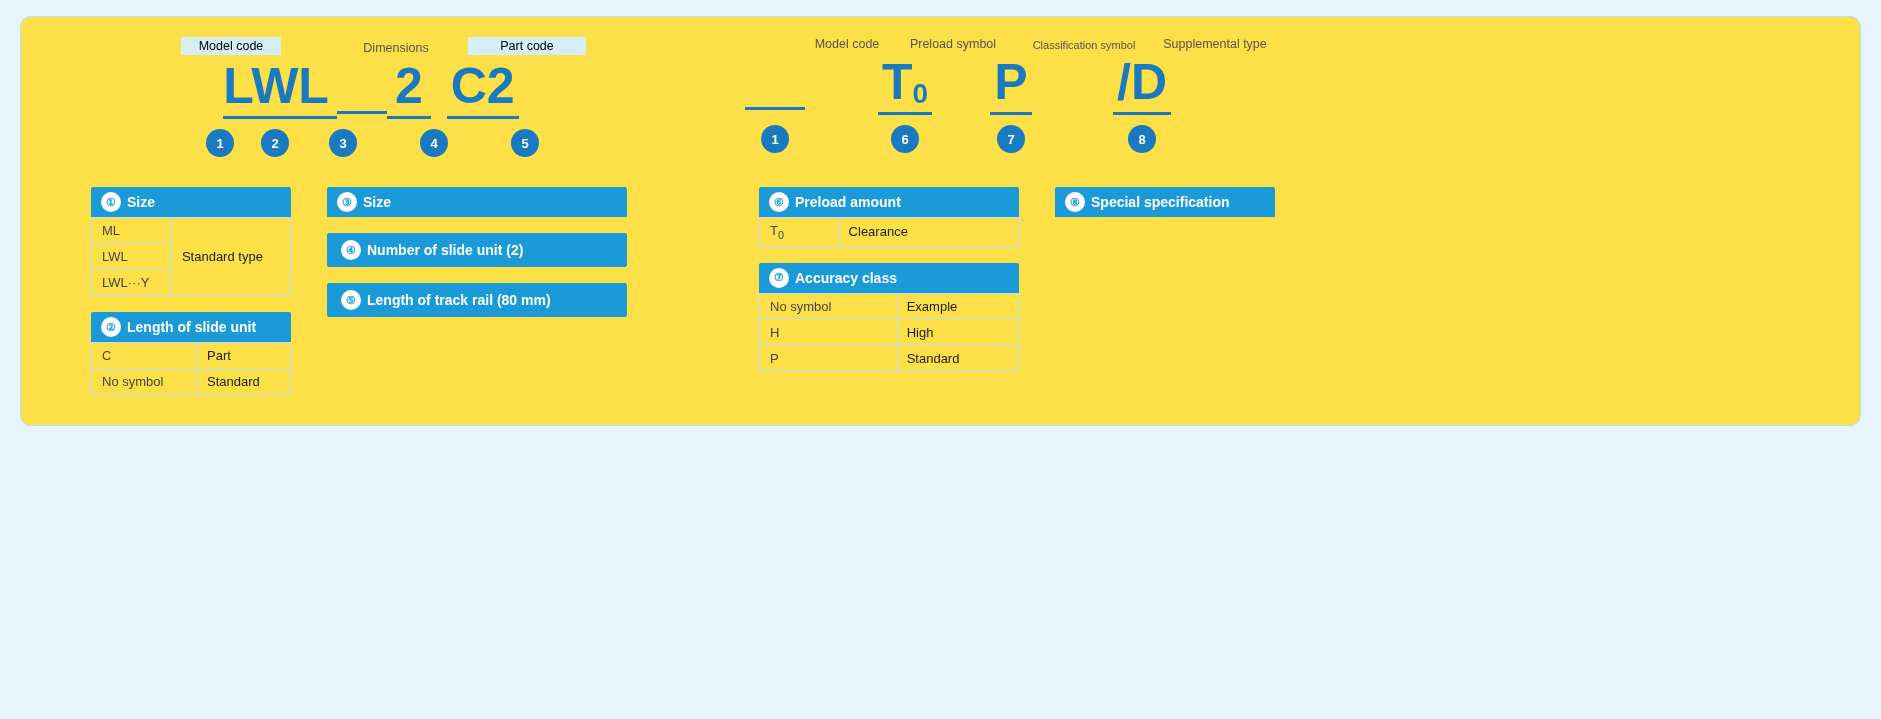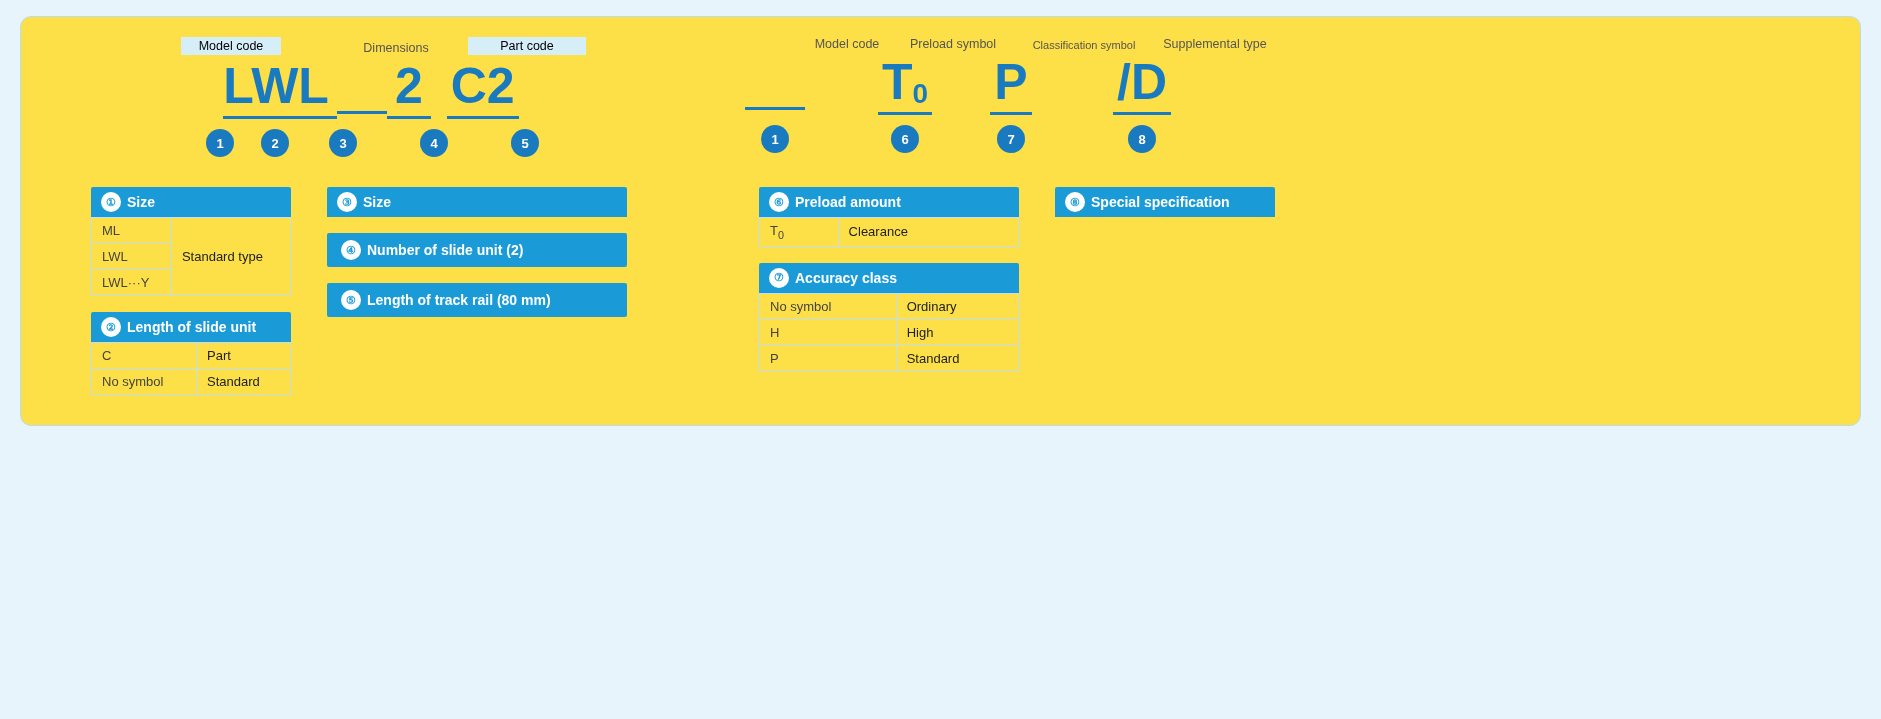--- a/index.html
+++ b/index.html
@@ -315,21 +315,21 @@
 
         <div class="info-table-block" style="min-width:260px;">
           <div class="info-header">
             <div class="info-circle">⑦</div>
             <span>Accuracy class</span>
           </div>
           <table class="info-table">
             <tbody>
                 <tr>
               <td>No symbol</td>
-              <td>Ordinary</td>
+              <td>Example</td>
             </tr>
             <tr>
               <td>H</td>
               <td>High</td>
             </tr>
             <tr>
               <td>P</td>
               <td>Standard</td>
             </tr>
           </tbody>

